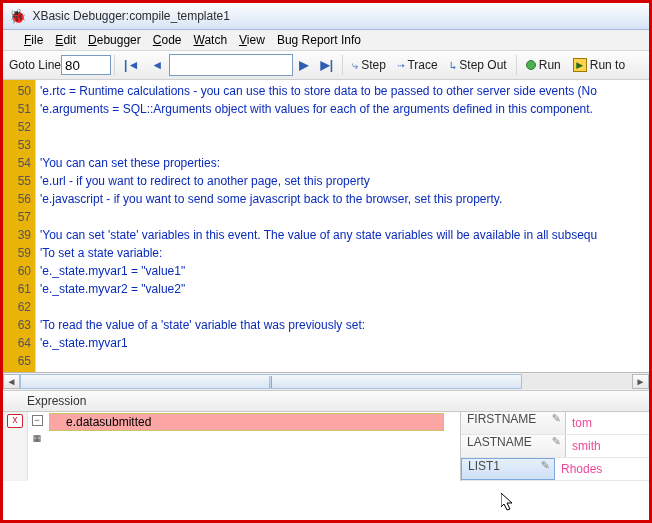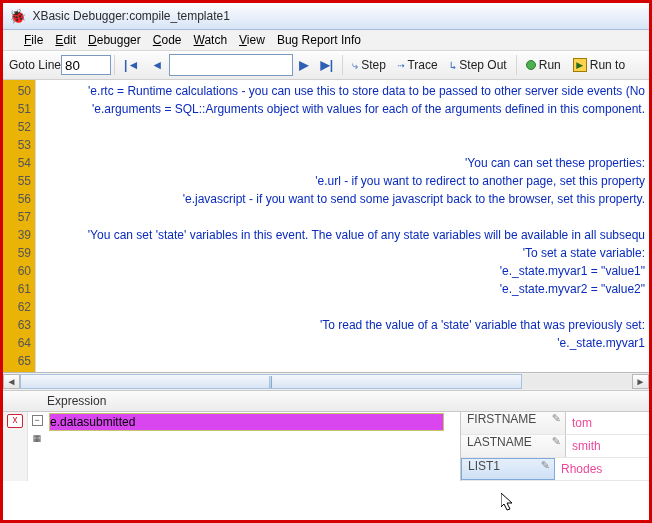--- a/index.html
+++ b/index.html
@@ -107,21 +107,20 @@
   }
   .code {
     flex:1;
     padding:2px 4px;
     line-height:18px;
     font-family: Tahoma, sans-serif;
     font-size:12px;
     color:#001a8a;
     white-space: pre;
     overflow:hidden;
-    text-align:right;
   }
   .code .c  { color:#0a2bbb; }  
   
   .hscroll {
     height:17px;
     background:#efefef;
     border-bottom:1px solid #c9c9c9;
     display:flex; align-items:center;
     position:relative;
   }
@@ -151,21 +150,21 @@
     flex:1;
   }
   .bottom-head {
     display:flex;
     background:linear-gradient(#fbfbfb,#ececec);
     border-bottom:1px solid #c9c9c9;
     height:20px;
   }
   .col-left {
     flex:1;
-    display:flex;align-items:center;padding:0 46px 0 44px;
+    display:flex;align-items:center;padding:0 46px 0 24px;
     color:#333;
   }
   .col-right {
     width:188px;
     border-left:1px solid #c9c9c9;
     display:flex;align-items:center;padding:0 8px;color:#333;
   }
   .bottom-body {
     display:flex;
     flex:1;
@@ -190,25 +189,25 @@
   .tree-col {
     position:absolute; left:24px; top:0; bottom:0; width:20px;
     display:flex;flex-direction:column;align-items:center;gap:8px;padding-top:3px;
   }
   .tree-box {
     width:9px;height:9px;border:1px solid #7c7c7c;color:#444;font-size:9px;line-height:9px;text-align:center;
   }
   .expr-cell {
     position:absolute; left:46px; right:16px; top:1px;
     height:18px;
-    background:#d946ef;
+    background:#fca5a5;
     border:1px solid #c5c56a;
     box-sizing:border-box;
     color:#000;
-    padding:0 0; line-height:16px;
+    padding:0 16px; line-height:16px;
   }
   .vg { width:100%; }
   .vg-row { display:flex; height:22px; border-bottom:1px solid #e6e6e6; }
   .vg-key {
     width:94px;
     background:linear-gradient(#fbfbfb,#f0f0f0);
     border-right:1px solid #c9c9c9;
     display:flex;align-items:flex-start;justify-content:space-between;
     padding:0 4px 0 6px; color:#4a4a4a;
   }

